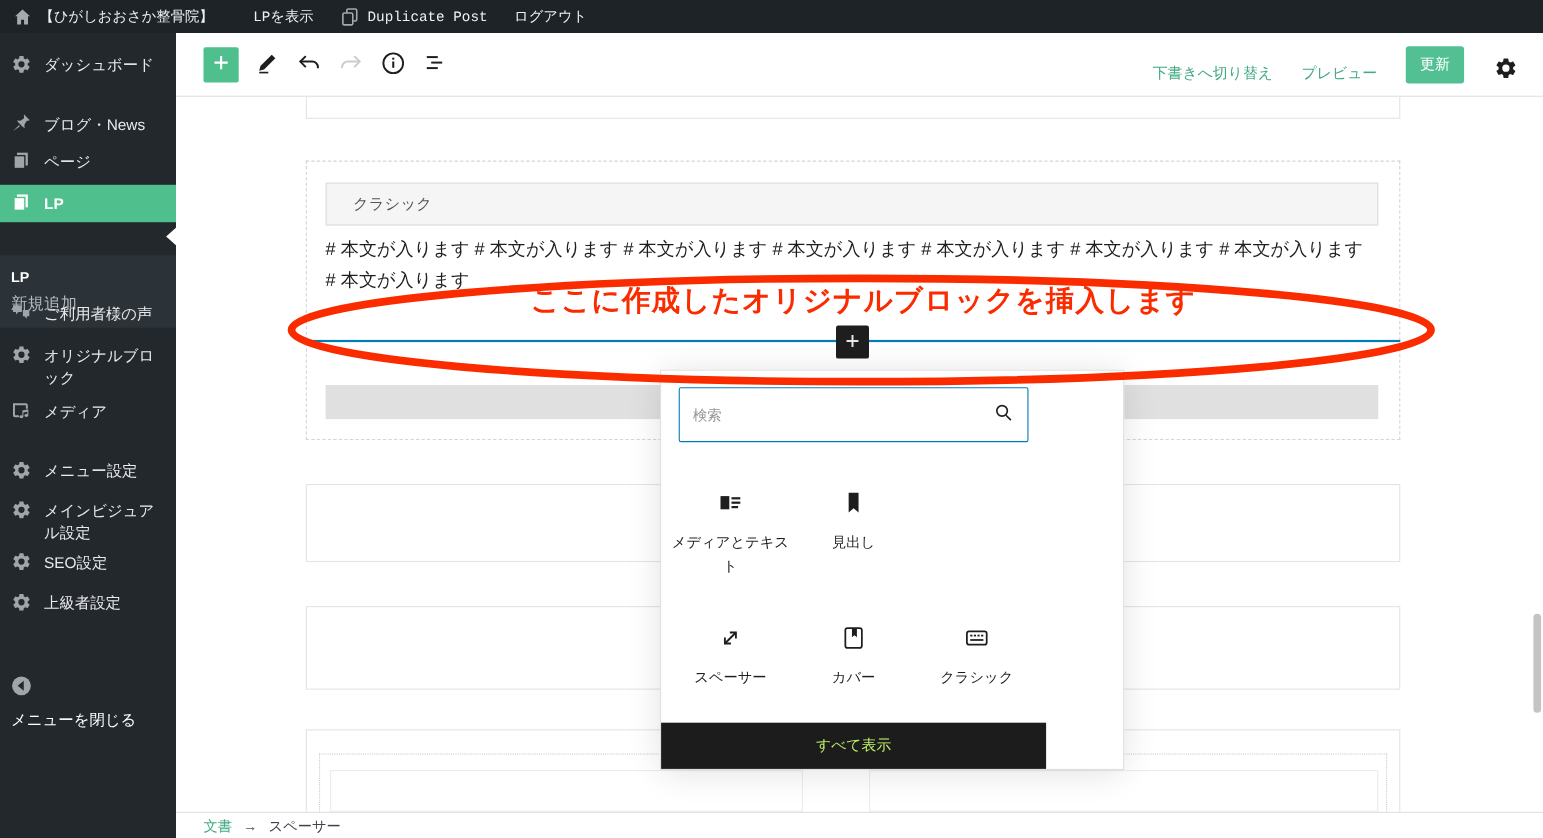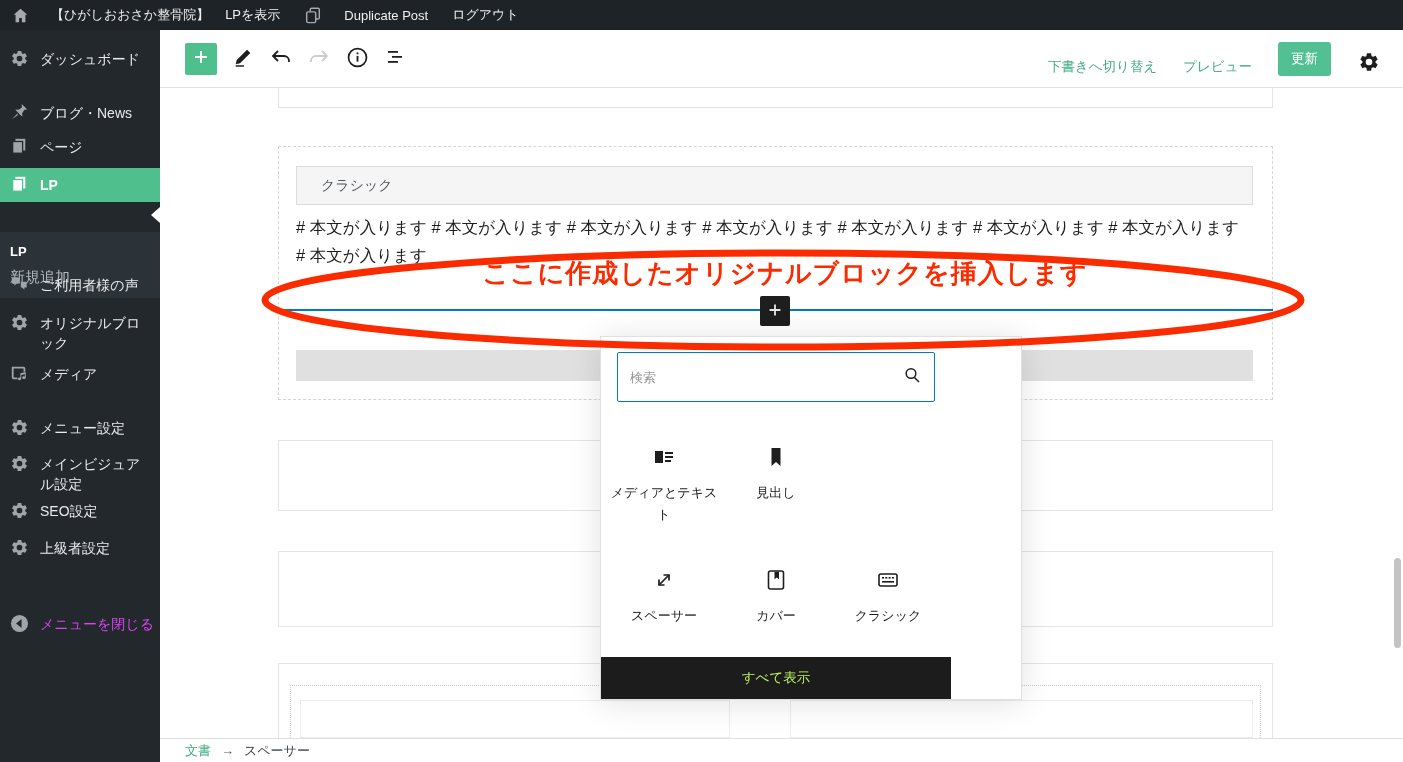--- a/index.html
+++ b/index.html
@@ -4,40 +4,40 @@
 <style>
   * { margin:0; padding:0; box-sizing:border-box; }
   html,body { width:1403px; height:762px; overflow:hidden; background:#fff;
     font-family:"Liberation Sans","DejaVu Sans",sans-serif; }
   #stage { position:relative; width:1403px; height:762px; background:#fff; }
 
   
   #adminbar { position:absolute; left:0; top:0; width:1403px; height:30px;
     background:#1d2327; display:flex; align-items:center; color:#f0f0f1;
     font-size:13px; z-index:30; }
-  #adminbar .ab-item { display:flex; align-items:center; gap:22px; padding:0 12px; height:30px; cursor:pointer; }
+  #adminbar .ab-item { display:flex; align-items:center; gap:7px; padding:0 12px; height:30px; cursor:pointer;font-family:Liberation Mono, monospace; }
   #adminbar svg { display:block; }
 
   
   #sidebar { position:absolute; left:0; top:30px; width:160px; height:732px;
     background:#23282d; z-index:25; }
   .side-item { position:absolute; left:0; width:160px; display:flex;
     align-items:flex-start; gap:10px; padding:7px 6px 7px 10px;
     color:#e8eaec; font-size:14px; line-height:20px; cursor:pointer; }
   .side-item .ic { flex:none; width:20px; height:20px; margin-top:0px; }
   .side-item .lbl { flex:1; }
   .side-item.active { background:#4fc08d; color:#fff; font-weight:bold; }
   #lp-submenu { position:absolute; left:0; top:202px; width:160px; height:66px;
     background:#2c3338; padding:8px 0 6px 10px; }
   #lp-submenu .sub1 { color:#fff; font-size:13px; font-weight:bold; line-height:24px; cursor:pointer; }
   #lp-submenu .sub2 { color:#b4b9be; font-size:15px; line-height:26px; cursor:pointer; }
   .menu-arrow { position:absolute; left:142px; top:177px; width:0; height:0;
     border-top:8px solid transparent; border-bottom:8px solid transparent;
     border-right:9px solid #ffffff; left:151px; }
-  #collapse-item { color:#d946ef; }
+  #collapse-item { color:#ffffff;flex-direction:column; }
 
   
   #editor-header { position:absolute; left:160px; top:30px; width:1243px; height:58px;
     background:#fff; border-bottom:1px solid #e0e0e0; z-index:20;
     display:flex; align-items:center; }
   .tb-left { display:flex; align-items:center; gap:14px; padding-left:25px; }
   .tb-right { margin-left:auto; display:flex; align-items:flex-end; gap:26px; padding-right:22px; }
   #add-block-btn { width:32px; height:32px; background:#4fc08d; border:none; border-radius:2px;
     color:#fff; display:flex; align-items:center; justify-content:center; cursor:pointer; }
   .tb-icon { width:24px; height:24px; display:flex; align-items:center; justify-content:center; cursor:pointer; background:none; border:none; }
@@ -117,21 +117,21 @@
 
   <div id="adminbar">
     <div class="ab-item">
       <span>
         <svg width="17" height="17" viewBox="0 0 20 20">
             <path fill="#a7aaad" d="M10 2l8 7.2h-2.2V18h-4.2v-5H8.4v5H4.2V9.2H2z"></path>
           </svg>
       </span>
       <span>【ひがしおおさか整骨院】</span>
     </div>
-    <div class="ab-item" style="padding-left:4px;">
+    <div class="ab-item" style="padding-left:4px;margin-left:20px;">
       <span>LPを表示</span>
     </div>
     <div class="ab-item">
       <span>
         <svg width="18" height="18" viewBox="0 0 20 20" fill="none" stroke="#a7aaad" stroke-width="1.6">
           <rect x="7" y="2.5" width="10" height="12" rx="1.5"></rect>
           <rect x="3" y="6.5" width="10" height="12" rx="1.5" fill="#1d2327"></rect>
         </svg>
       </span>
       <span>Duplicate Post</span>

